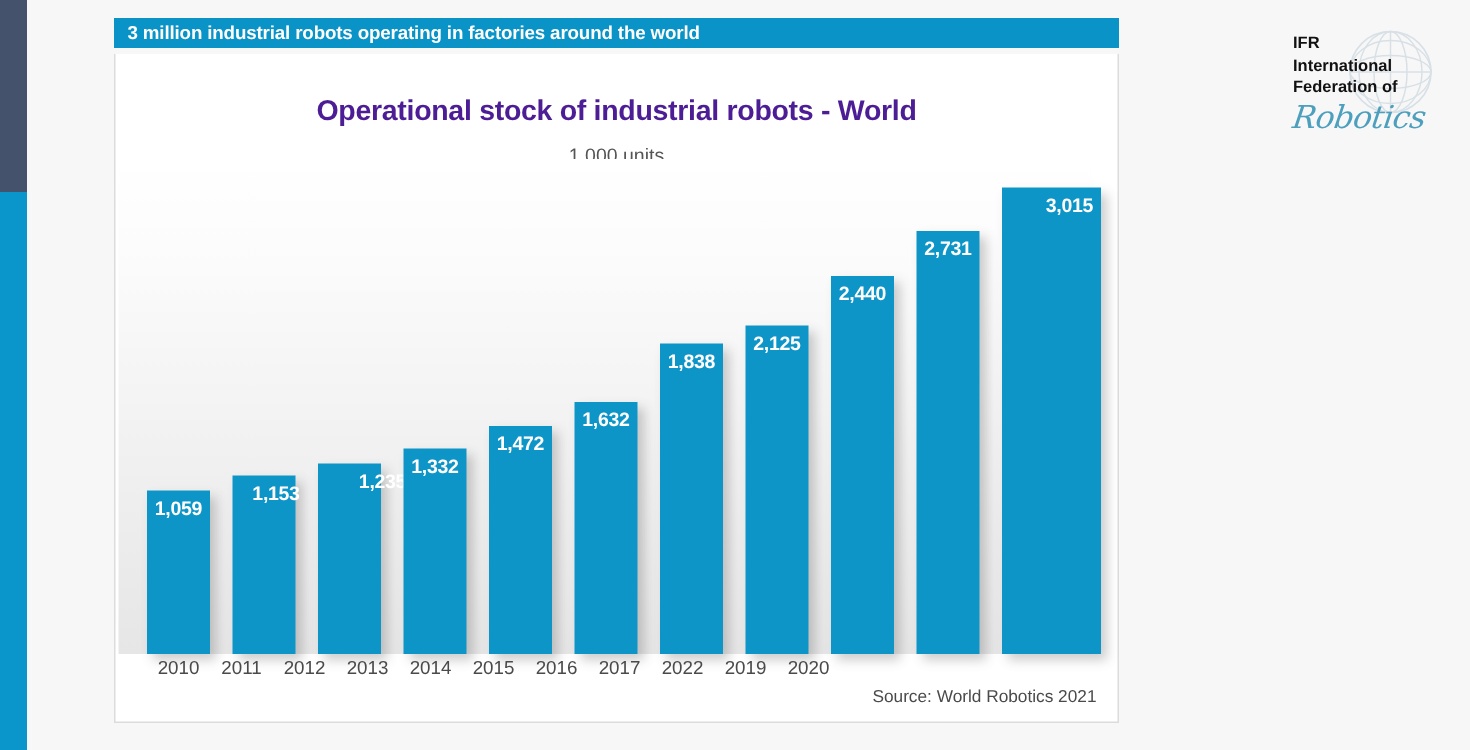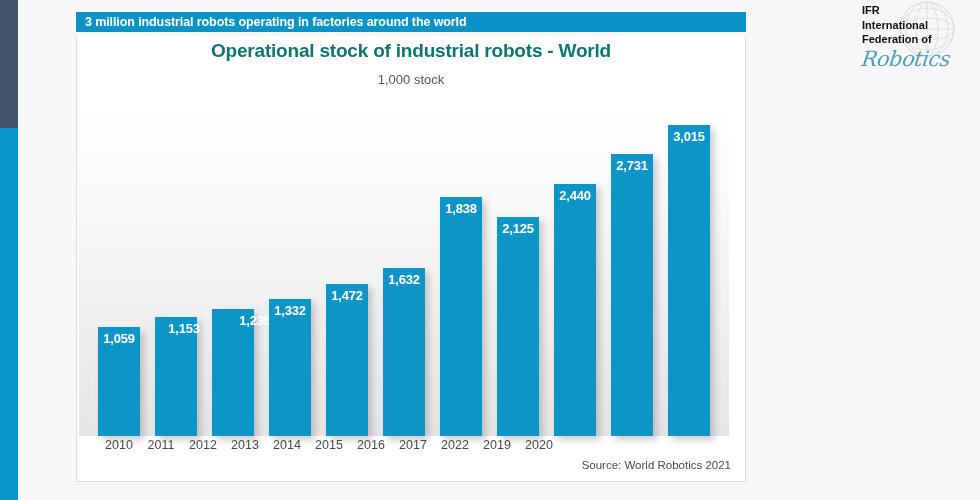--- a/index.html
+++ b/index.html
@@ -74,24 +74,24 @@
     width: 670px;
     height: 446px;
     background: #ffffff;
     border: 1px solid #dcdcdc;
     border-top: none;
     box-sizing: border-box;
   }
 
   #chart-title {
     text-align: center;
-    margin-top: 4px;
+    margin-top: 28px;
     font-size: 19px;
     font-weight: bold;
-    color: #0f766e;
+    color: #4c1d95;
     letter-spacing: -0.2px;
   }
   #chart-subtitle {
     text-align: center;
     margin-top: 10px;
     font-size: 13px;
     color: #555555;
   }
 
   
@@ -161,21 +161,21 @@
     right: 14px;
     bottom: 10px;
     font-size: 11.5px;
     color: #4a4a4a;
   }
 
   
   #ifr-logo {
     position: absolute;
     left: 862px;
-    top: 0;
+    top: 19px;
     width: 110px;
     height: 76px;
   }
   #ifr-globe {
     position: absolute;
     left: 36px;
     top: 0px;
     opacity: 0.35;
   }
   #ifr-wordmark {
@@ -209,21 +209,21 @@
 
 <div id="slide-card">
 
   <div id="banner">
     <span class="banner-text">3 million industrial robots operating in factories around the world</span>
   </div>
 
   <div id="chart-card">
 
     <div id="chart-title">Operational stock of industrial robots - World</div>
-    <div id="chart-subtitle">1,000 stock</div>
+    <div id="chart-subtitle">1,000 units</div>
 
     <div id="plot-area">
       <div id="bars">
           <div class="bar-slot">
             <div class="bar" style="height: 109.209px; background: rgb(14, 149, 200); text-align: right;">
               <div class="bar-value" style="color: rgb(255, 255, 255);">1,059</div>
             </div>
           </div>
           <div class="bar-slot">
             <div class="bar" style="height: 118.903px; background: rgb(14, 149, 200);">
@@ -244,41 +244,41 @@
             <div class="bar" style="height: 151.8px; background: rgb(14, 149, 200);">
               <div class="bar-value" style="color: rgb(255, 255, 255); text-align: right;">1,472</div>
             </div>
           </div>
           <div class="bar-slot">
             <div class="bar" style="height: 168.3px; background: rgb(14, 149, 200);">
               <div class="bar-value" style="color: rgb(255, 255, 255);">1,632</div>
             </div>
           </div>
           <div class="bar-slot">
-            <div class="bar" style="height: 239px; background: rgb(14, 149, 200);">
+            <div class="bar" style="height: 207px; background: rgb(14, 149, 200);">
               <div class="bar-value" style="color: rgb(255, 255, 255);">1,838</div>
             </div>
           </div>
           <div class="bar-slot">
             <div class="bar" style="height: 219.141px; background: rgb(14, 149, 200);">
               <div class="bar-value" style="color: rgb(255, 255, 255);">2,125</div>
             </div>
           </div>
           <div class="bar-slot">
             <div class="bar" style="height: 251.625px; background: rgb(14, 149, 200);">
               <div class="bar-value" style="color: rgb(255, 255, 255);">2,440</div>
             </div>
           </div>
           <div class="bar-slot">
             <div class="bar" style="height: 281.634px; background: rgb(14, 149, 200);">
               <div class="bar-value" style="color: rgb(255, 255, 255);">2,731</div>
             </div>
           </div>
           <div class="bar-slot">
-            <div class="bar" style="height: 310.922px; background: rgb(14, 149, 200);">
+            <div class="bar" style="height: 310.922px; background: rgb(14, 149, 200); padding-left: 24px;">
               <div class="bar-value" style="color: rgb(255, 255, 255);">3,015</div>
             </div>
           </div>
         </div>
     </div>
 
     <div id="x-axis">
         <div class="x-tick">2010</div>
         <div class="x-tick">2011</div>
         <div class="x-tick">2012</div>

